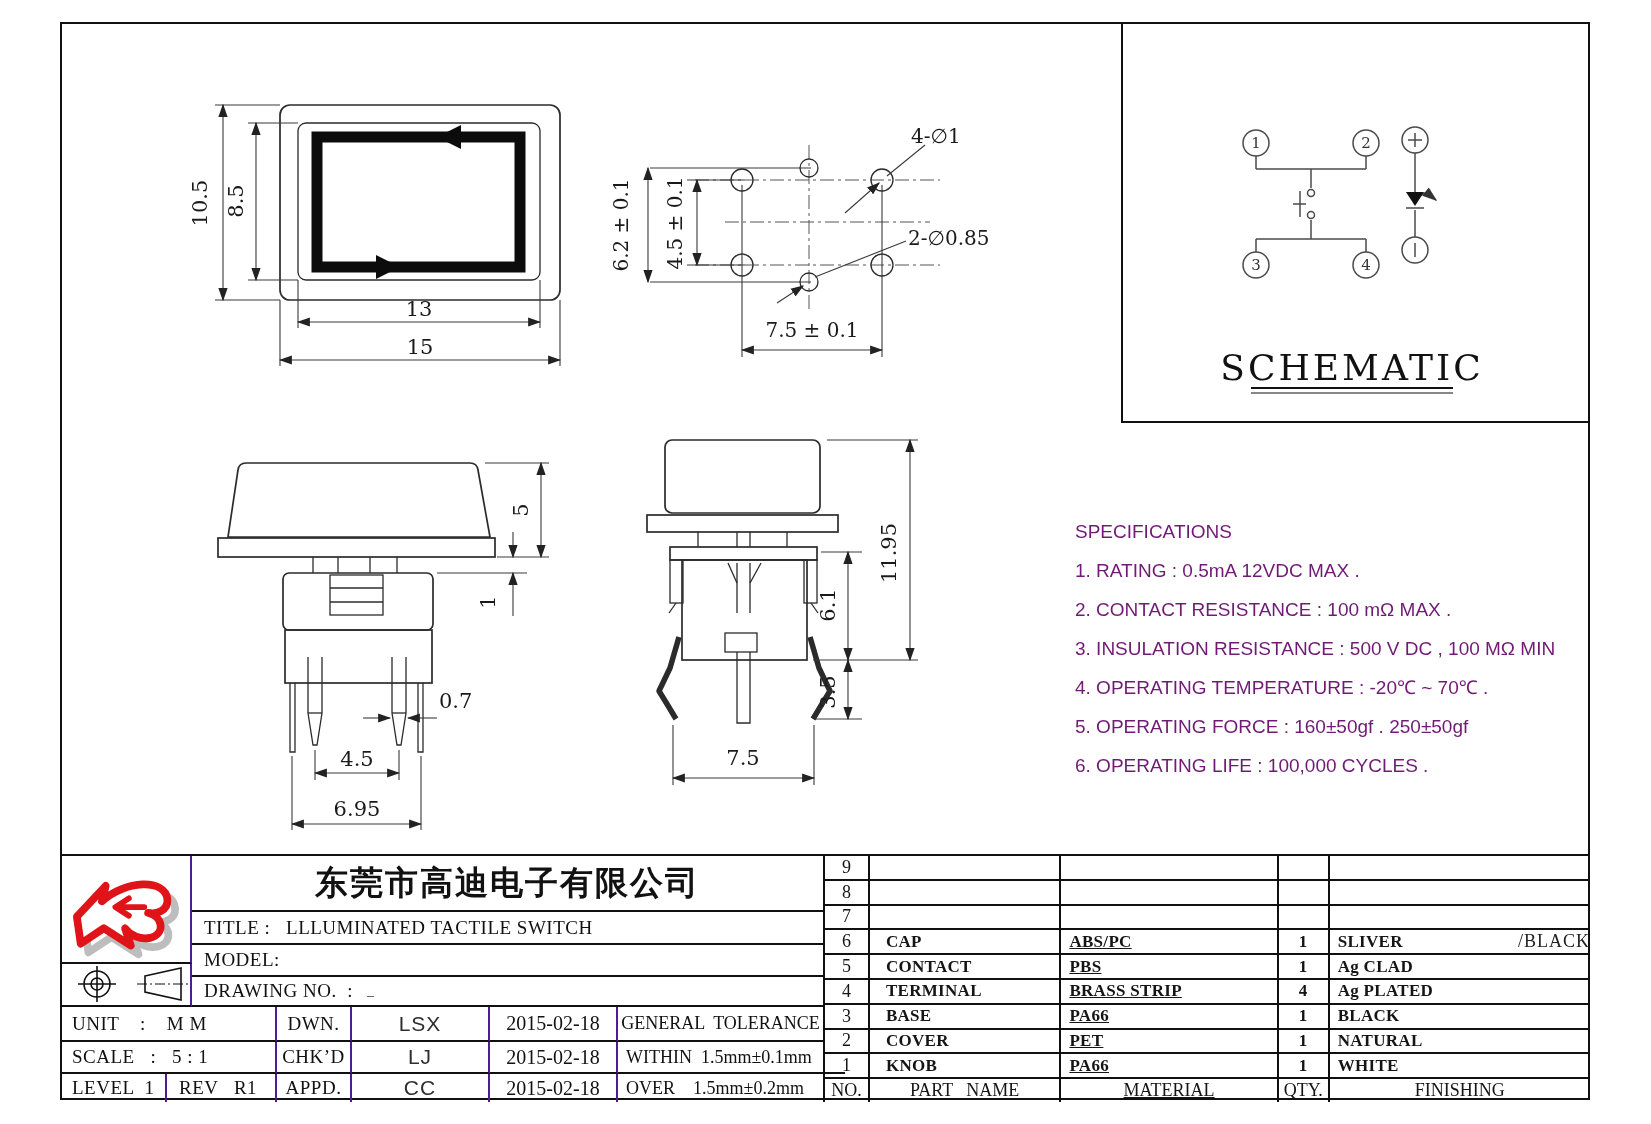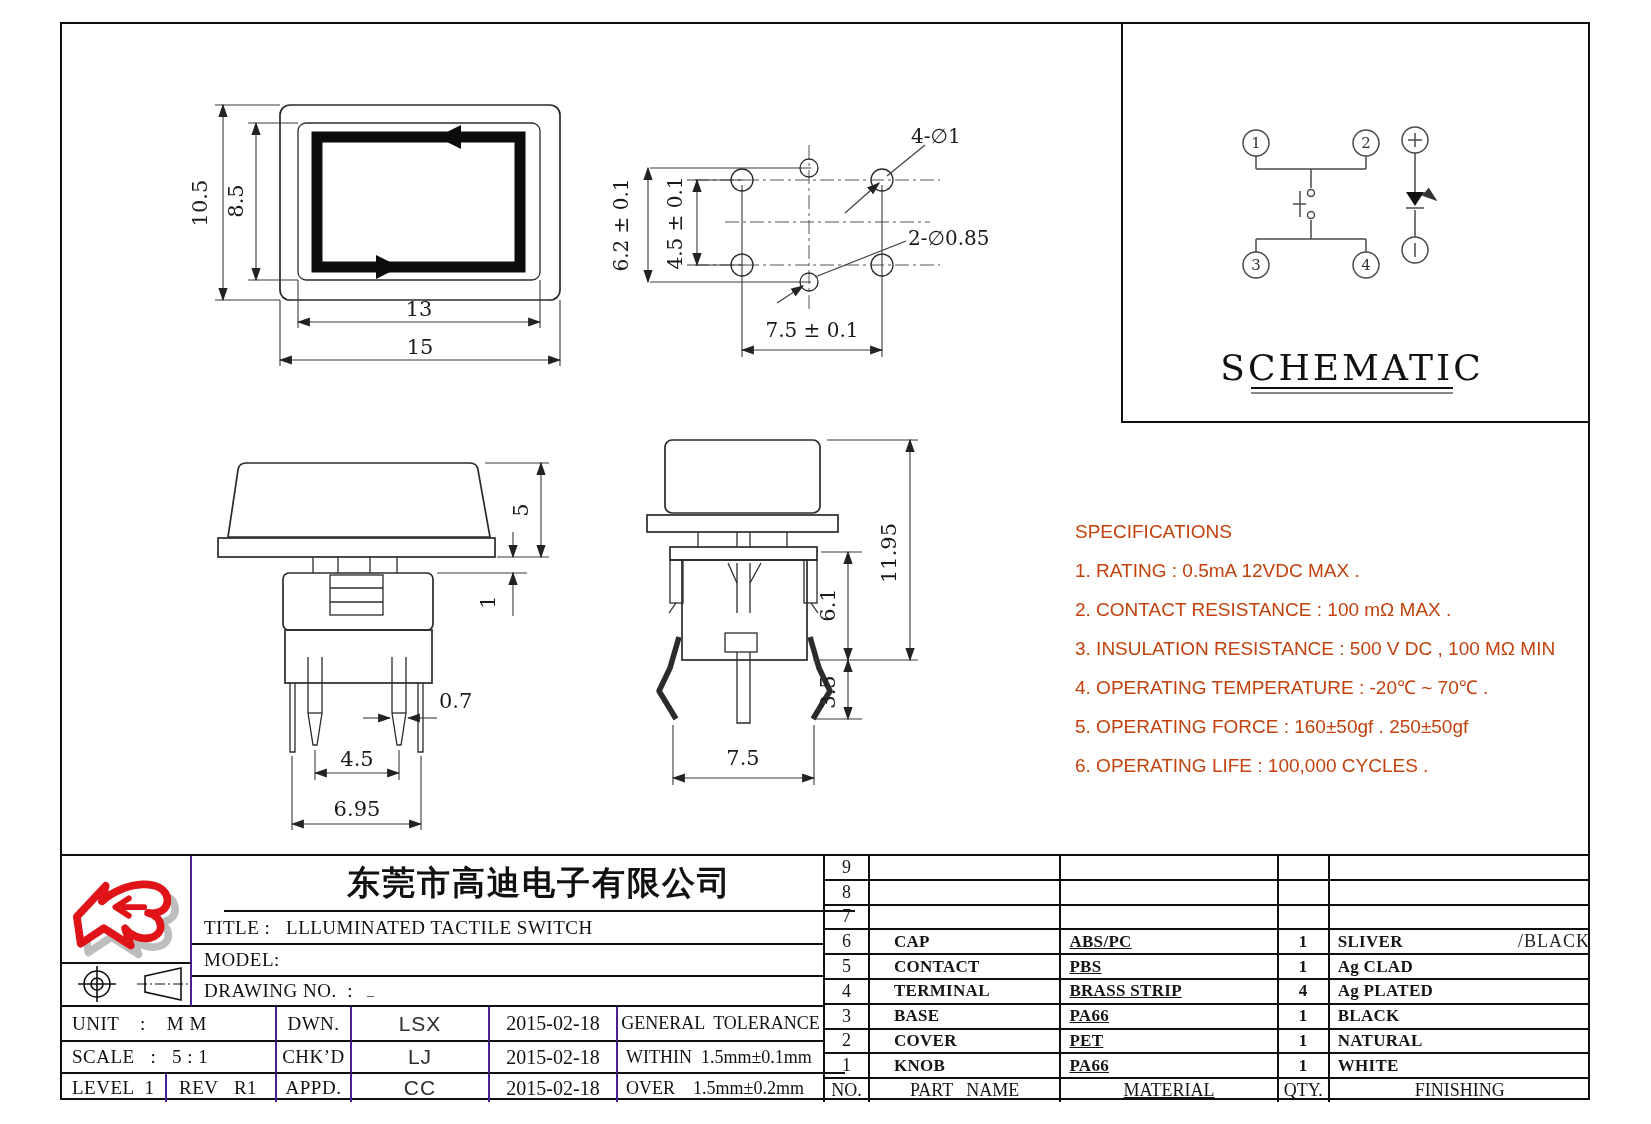--- a/index.html
+++ b/index.html
@@ -13,47 +13,47 @@
   .oln{stroke:#2b2b2b;stroke-width:1.7;fill:none;}
   .oln2{stroke:#2b2b2b;stroke-width:1.3;fill:none;}
   .dln{stroke:#3a3a3a;stroke-width:1.1;fill:none;}
   .cl{stroke:#555;stroke-width:1;fill:none;stroke-dasharray:14 4 3 4;}
   .dt{font-family:"DejaVu Serif",serif;font-size:21px;fill:#1a1a1a;}
   .dt2{font-family:"DejaVu Serif",serif;font-size:20px;fill:#1a1a1a;}
   .pin-num{font-family:"DejaVu Serif",serif;font-size:15px;fill:#333;}
   .schem-title{font-family:"DejaVu Serif",serif;font-size:36px;fill:#111;letter-spacing:3px;}
 
   .specs{position:absolute;left:1075px;top:521px;font-family:"Liberation Sans",sans-serif;
-         font-size:19px;line-height:22px;color:#c2410c;}
+         font-size:19px;line-height:22px;color:#701a75;}
   .specs div{margin-bottom:17px;white-space:pre;}
 
   
   .tblock{position:absolute;left:60px;top:854px;width:1530px;height:246px;
           border-top:2px solid #101010;box-sizing:border-box;}
   .cell{position:absolute;box-sizing:border-box;display:flex;align-items:center;
         font-family:"Liberation Serif",serif;color:#111;white-space:pre;overflow:hidden;}
   .br{border-right:2px solid #4c1d95;text-align:center;} .bb{border-bottom:2px solid #101010;}
   .company{justify-content:center;font-family:"DejaVu Sans","Liberation Sans",sans-serif;
-           font-weight:bold;font-size:33px;letter-spacing:2px;margin-left:32px;}
+           font-weight:bold;font-size:33px;letter-spacing:2px;}
   .cad19{font-size:19px;padding-left:12px;letter-spacing:0.5px;}
   .sig{justify-content:center;font-family:"Liberation Sans",sans-serif;font-size:21px;color:#2e2e2e;letter-spacing:1px;}
   .date{justify-content:center;font-size:20px;}
   .ctr{justify-content:center;}
   .tol{font-size:18px;padding-left:8px;}
 
   
   .ptable{position:absolute;left:763px;top:0;width:767px;height:246px;
           border-left:2px solid #101010;box-sizing:border-box;display:flex;flex-direction:column;}
   .prow{display:flex;flex:1;border-bottom:2px solid #101010;box-sizing:border-box;}
   .prow:last-child{border-bottom:none;}
   .pc{box-sizing:border-box;border-right:2px solid #101010;display:flex;align-items:center;
       font-family:"Liberation Serif",serif;font-size:18px;overflow:hidden;white-space:pre;}
   .pc:last-child{border-right:none;}
   .pc-no{width:45px;justify-content:center;}
-  .pc-part{width:192px;padding-left:24px;}
+  .pc-part{width:192px;padding-left:16px;}
   .pc-mat{width:218px;padding-left:8px;text-decoration:underline;}
   .pc-qty{width:51px;justify-content:center;}
   .pc-fin{width:261px;padding-left:8px;justify-content:space-between;}
   .bold-cad{font-weight:bold;font-size:17px;letter-spacing:0.3px;}
   .lite-cad{font-weight:normal;font-size:18px;letter-spacing:1px;color:#222;}
 </style>
 </head>
 <body>
 
 <div class="sheet">

